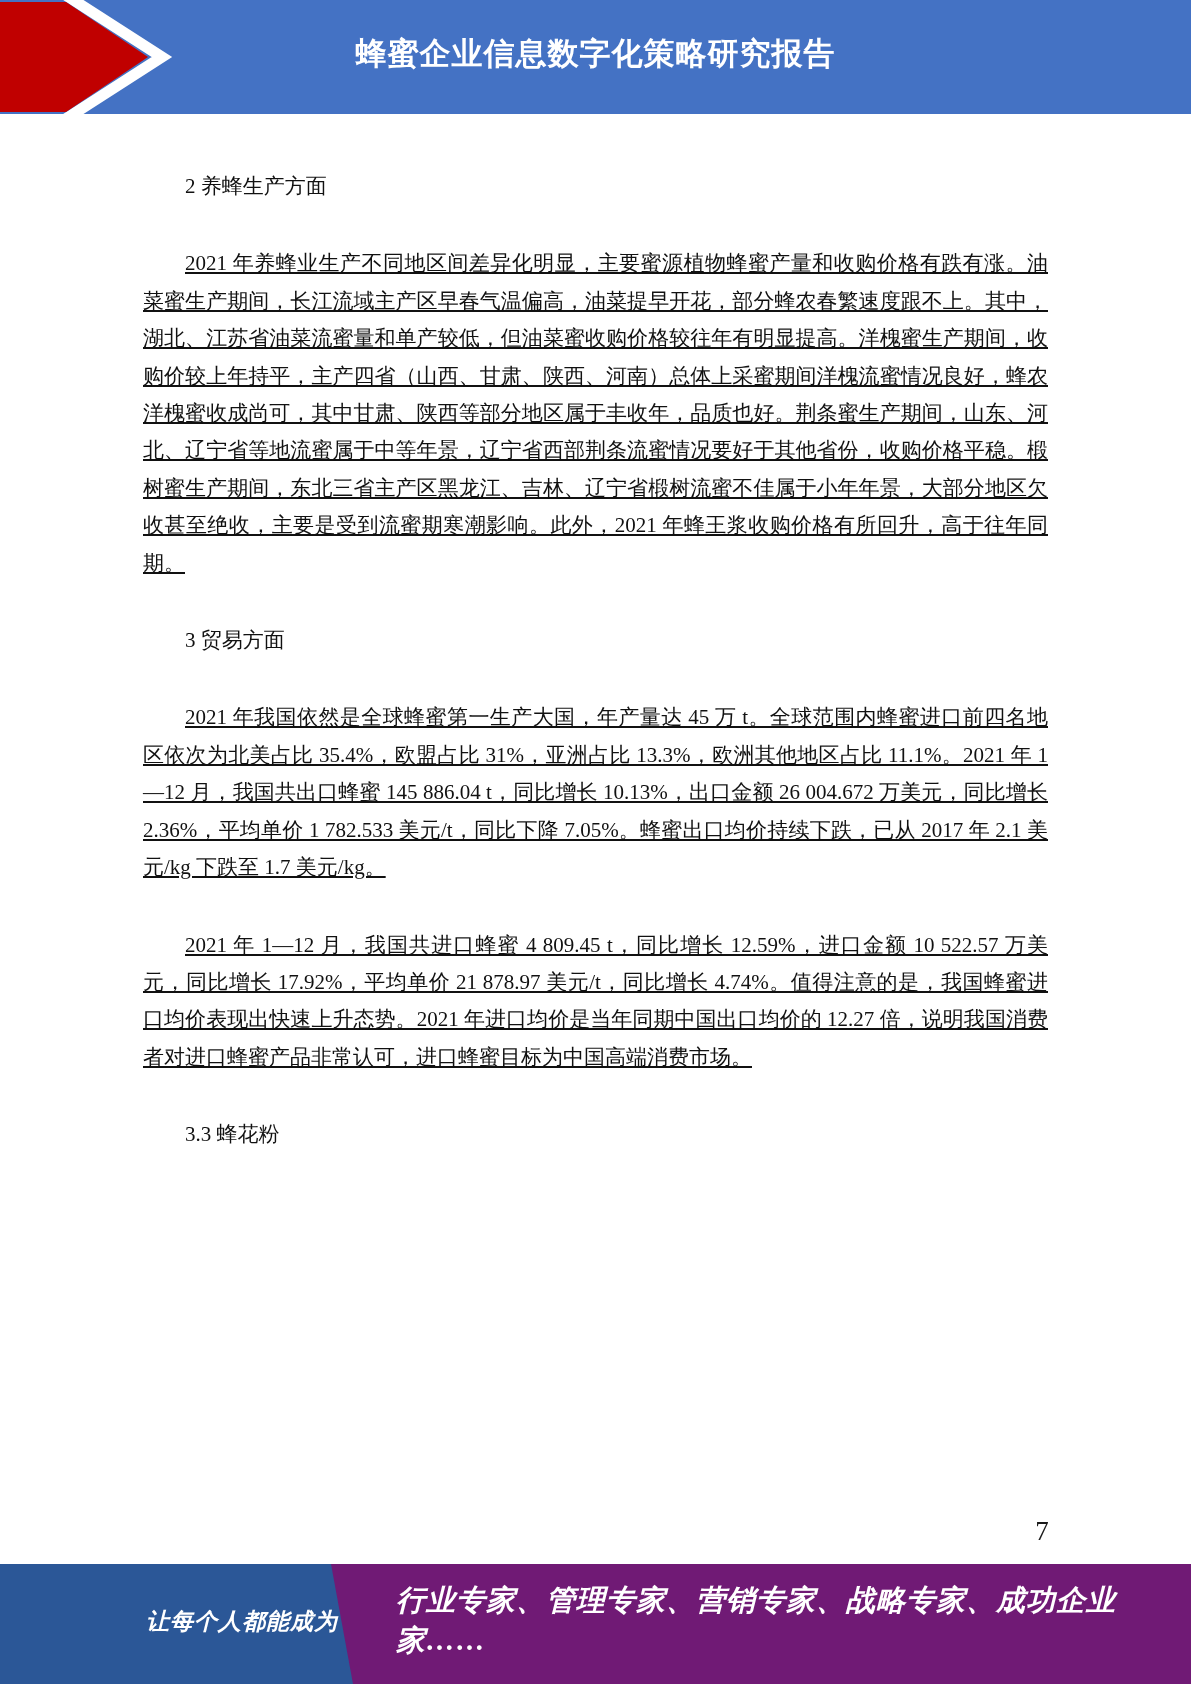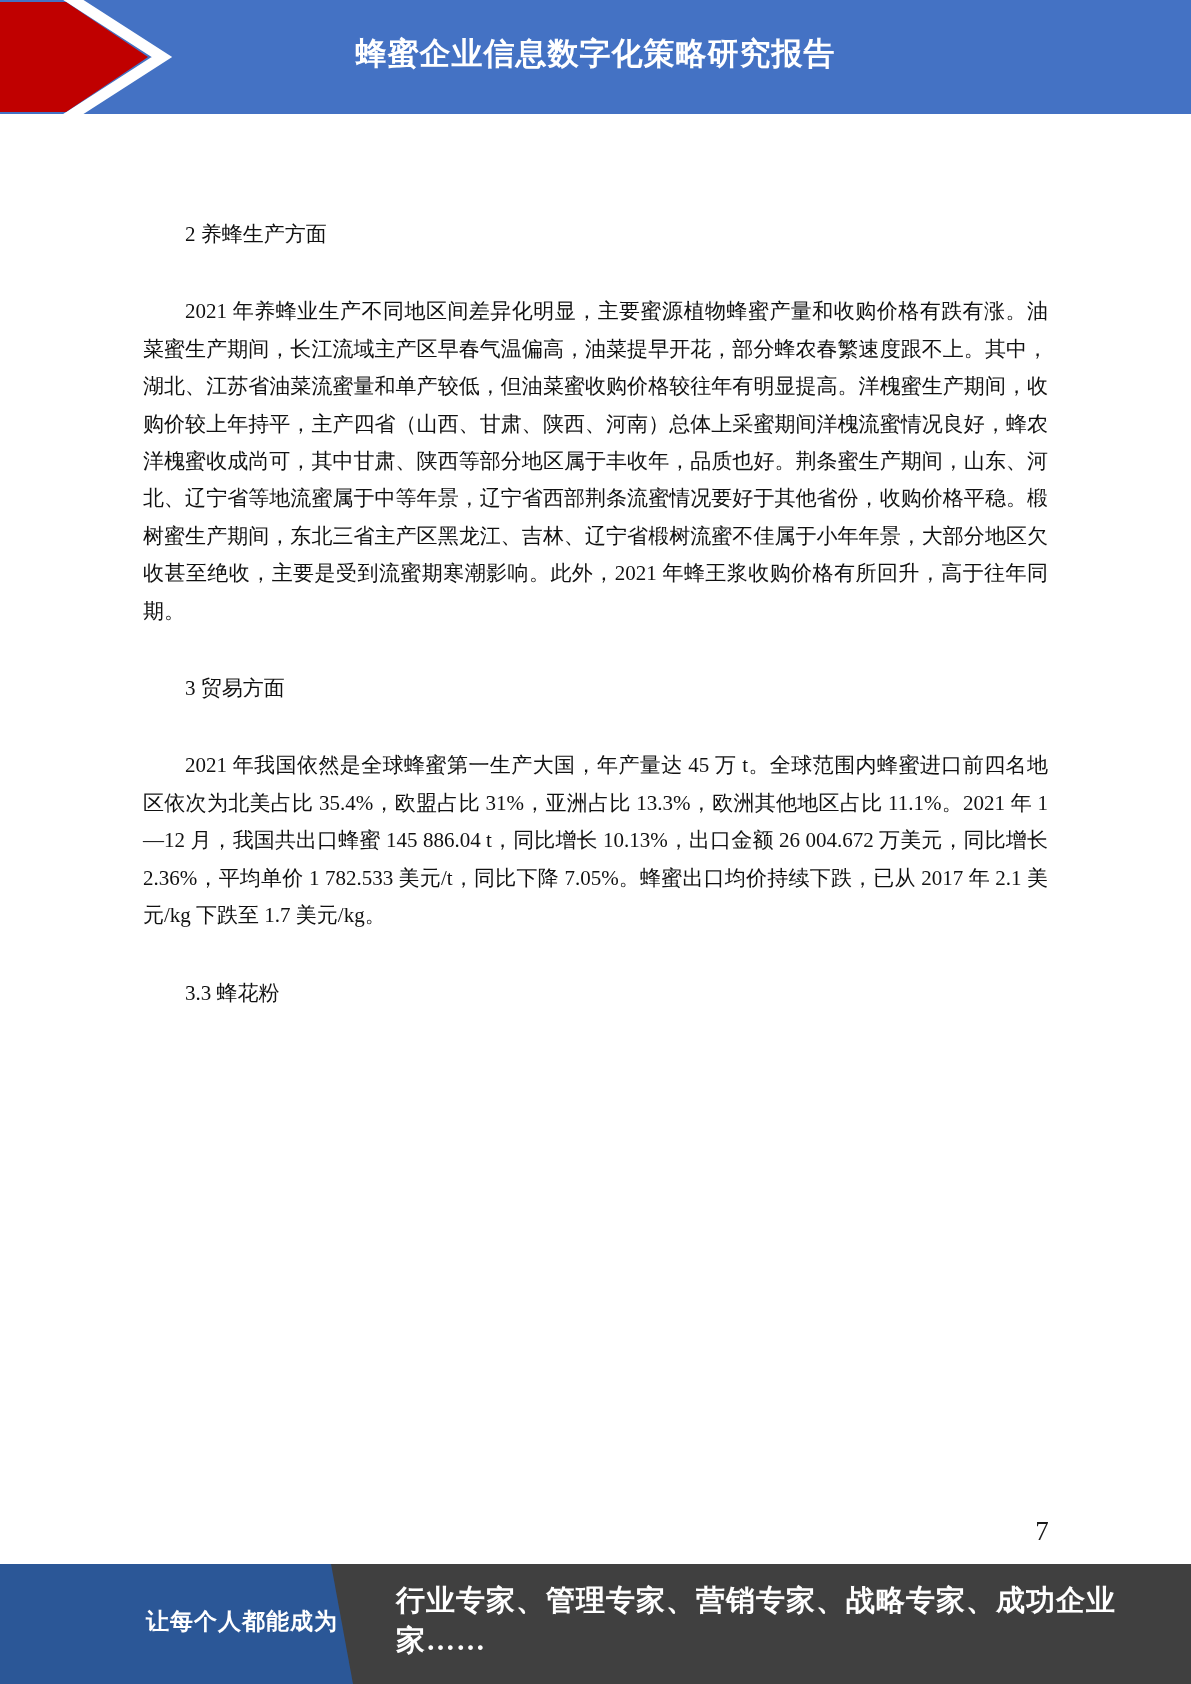--- a/index.html
+++ b/index.html
@@ -44,29 +44,29 @@
 
   
   .content {
     position: absolute;
     top: 114px;
     left: 143px;
     width: 905px;
     padding-top: 54px;
     font-size: 21px;
     line-height: 37.4px;
-    margin-top: 48px;
   }
   .content .block {
     margin: 0 0 40px 0;
     text-indent: 42px;
   }
   .content .paragraph {
     text-align: justify;
     text-justify: inter-ideograph;
+    text-decoration: underline;
   }
   .content .heading {
     text-align: left;
   }
 
   
   .page-number {
     position: absolute;
     top: 1516px;
     left: 1022px;
@@ -75,21 +75,22 @@
     font-size: 27px;
     color: #1a1a1a;
   }
 
   
   .footer-bar {
     position: absolute;
     left: 0; bottom: 0;
     width: 1191px;
     height: 120px;
-    background: #404040;
+    background: #701a75;
+    font-style: italic;
   }
   .footer-blue {
     position: absolute;
     left: 0; top: 0;
     width: 400px;
     height: 120px;
     background: #2B5797;
     clip-path: polygon(0 0, 331px 0, 353px 120px, 0 120px);
   }
   .footer-left-text {
@@ -128,20 +129,21 @@
       <polygon points="0,2 66,2 148,57 66,112 0,112" fill="#C00000"></polygon>
     </svg>
     <div class="header-title">蜂蜜企业信息数字化策略研究报告</div>
   </div>
 
   <div class="content">
     <div class="block heading">2 养蜂生产方面</div>
     <div class="block paragraph">2021 年养蜂业生产不同地区间差异化明显，主要蜜源植物蜂蜜产量和收购价格有跌有涨。油菜蜜生产期间，长江流域主产区早春气温偏高，油菜提早开花，部分蜂农春繁速度跟不上。其中，湖北、江苏省油菜流蜜量和单产较低，但油菜蜜收购价格较往年有明显提高。洋槐蜜生产期间，收购价较上年持平，主产四省（山西、甘肃、陕西、河南）总体上采蜜期间洋槐流蜜情况良好，蜂农洋槐蜜收成尚可，其中甘肃、陕西等部分地区属于丰收年，品质也好。荆条蜜生产期间，山东、河北、辽宁省等地流蜜属于中等年景，辽宁省西部荆条流蜜情况要好于其他省份，收购价格平稳。椴树蜜生产期间，东北三省主产区黑龙江、吉林、辽宁省椴树流蜜不佳属于小年年景，大部分地区欠收甚至绝收，主要是受到流蜜期寒潮影响。此外，2021 年蜂王浆收购价格有所回升，高于往年同期。</div>
     <div class="block heading">3 贸易方面</div>
     <div class="block paragraph">2021 年我国依然是全球蜂蜜第一生产大国，年产量达 45 万 t。全球范围内蜂蜜进口前四名地区依次为北美占比 35.4%，欧盟占比 31%，亚洲占比 13.3%，欧洲其他地区占比 11.1%。2021 年 1—12 月，我国共出口蜂蜜 145 886.04 t，同比增长 10.13%，出口金额 26 004.672 万美元，同比增长 2.36%，平均单价 1 782.533 美元/t，同比下降 7.05%。蜂蜜出口均价持续下跌，已从 2017 年 2.1 美元/kg 下跌至 1.7 美元/kg。</div>
+    <div class="block paragraph">2021 年 1—12 月，我国共进口蜂蜜 4 809.45 t，同比增长 12.59%，进口金额 10 522.57 万美元，同比增长 17.92%，平均单价 21 878.97 美元/t，同比增长 4.74%。值得注意的是，我国蜂蜜进口均价表现出快速上升态势。2021 年进口均价是当年同期中国出口均价的 12.27 倍，说明我国消费者对进口蜂蜜产品非常认可，进口蜂蜜目标为中国高端消费市场。</div>
     <div class="block heading">3.3 蜂花粉</div>
   </div>
 
   <div class="page-number">7</div>
 
   <div class="footer-bar">
     <div class="footer-blue"></div>
     <div class="footer-left-text">让每个人都能成为</div>
     <div class="footer-right-text">行业专家、管理专家、营销专家、战略专家、成功企业家……</div>
   </div>

